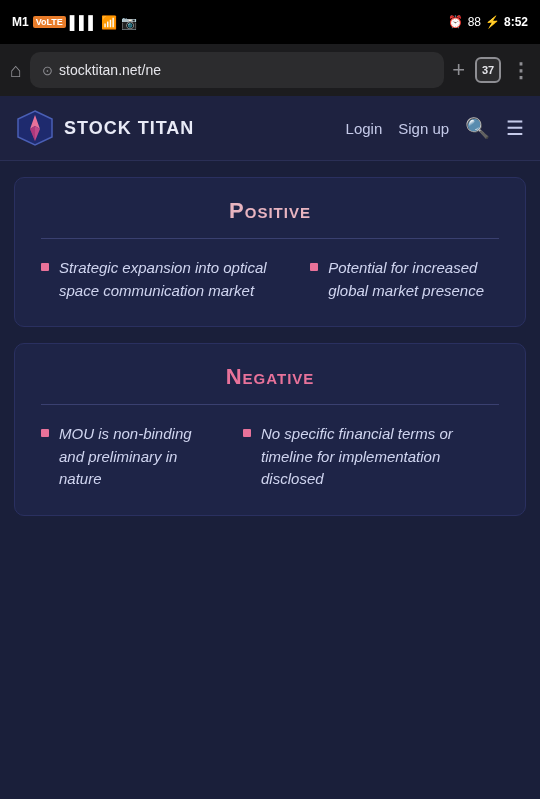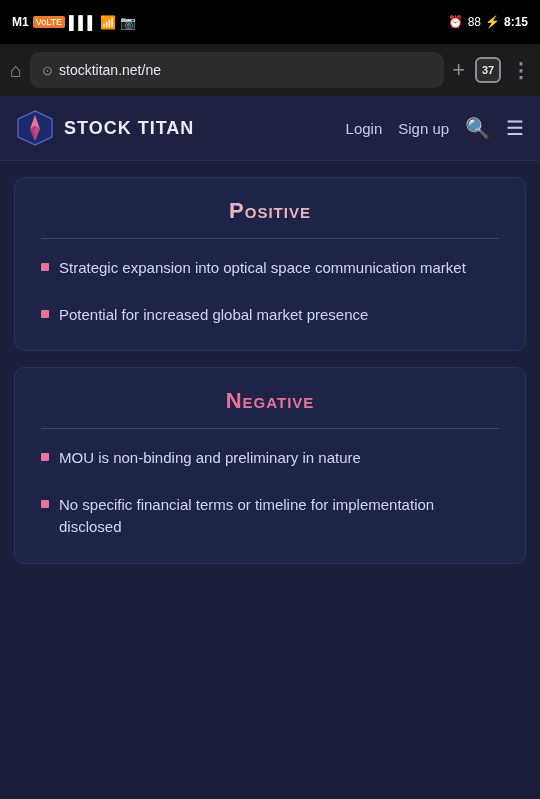--- a/index.html
+++ b/index.html
@@ -186,22 +186,23 @@
     .section-divider {
       border: none;
       border-top: 1px solid #3a4070;
       margin-bottom: 18px;
     }
 
     .bullet-list {
       list-style: none;
       padding: 0;
       display: flex;
-      flex-direction: column;
+      flex-direction: row;
       gap: 24px;
+      font-style: italic;
     }
     .bullet-item {
       display: flex;
       align-items: flex-start;
       gap: 10px;
       color: #d0d5f0;
       font-size: 15px;
       line-height: 1.5;
     }
     .bullet-marker {
@@ -220,33 +221,33 @@
     .section-card.negative-card {
       margin-top: 0;
     }
   </style>
 </head>
 <body>
 
 <div class="status-bar">
   <div class="status-left">
     <span>M1</span>
-    <span style="background:#e87c2a;color:#fff;font-size:9px;font-weight:400;padding:1px 3px;border-radius:2px;">VoLTE</span>
+    <span style="background:#e87c2a;color:#fff;font-size:9px;font-weight:700;padding:1px 3px;border-radius:2px;">VoLTE</span>
 
     <span style="font-size:13px;">▌▌▌</span>
 
     <span style="font-size:13px;">📶</span>
 
     <span style="font-size:13px;">📷</span>
   </div>
   <div class="status-right">
     <span>⏰</span>
     <span>88</span>
     <span>⚡</span>
-    <span style="font-weight:600;">8:15</span>
+    <span style="font-weight:600;">8:52</span>
   </div>
 </div>
 
 <div class="browser-bar">
   <div class="browser-home-btn">⌂</div>
   <div class="browser-url-bar">
     <span class="url-icon">⊙</span>
     <span class="url-text">stocktitan.net/ne</span>
   </div>
   <div class="browser-actions">

